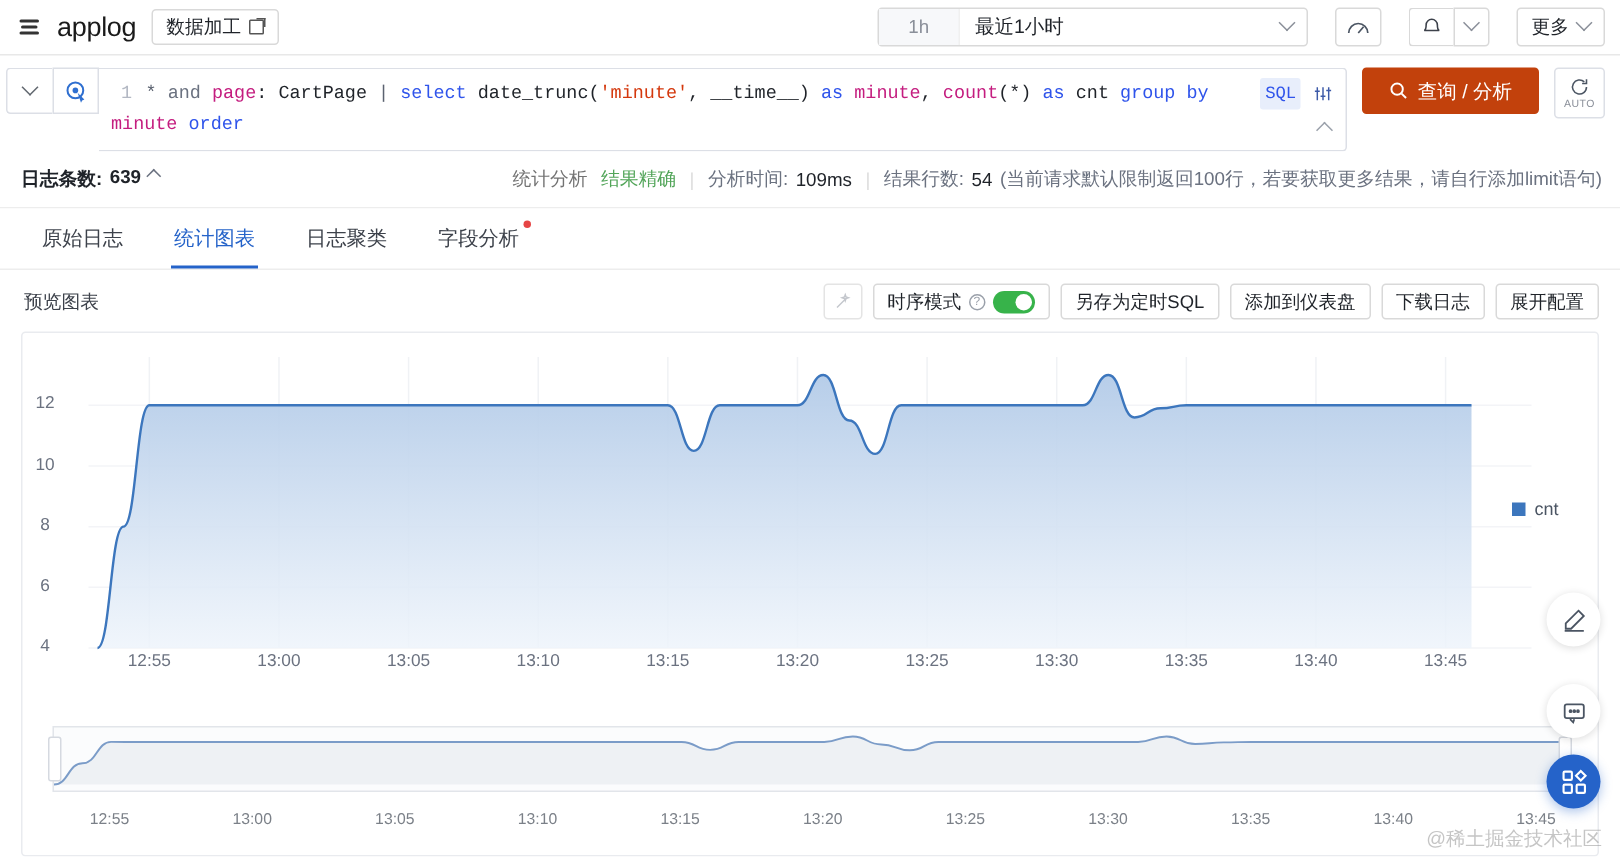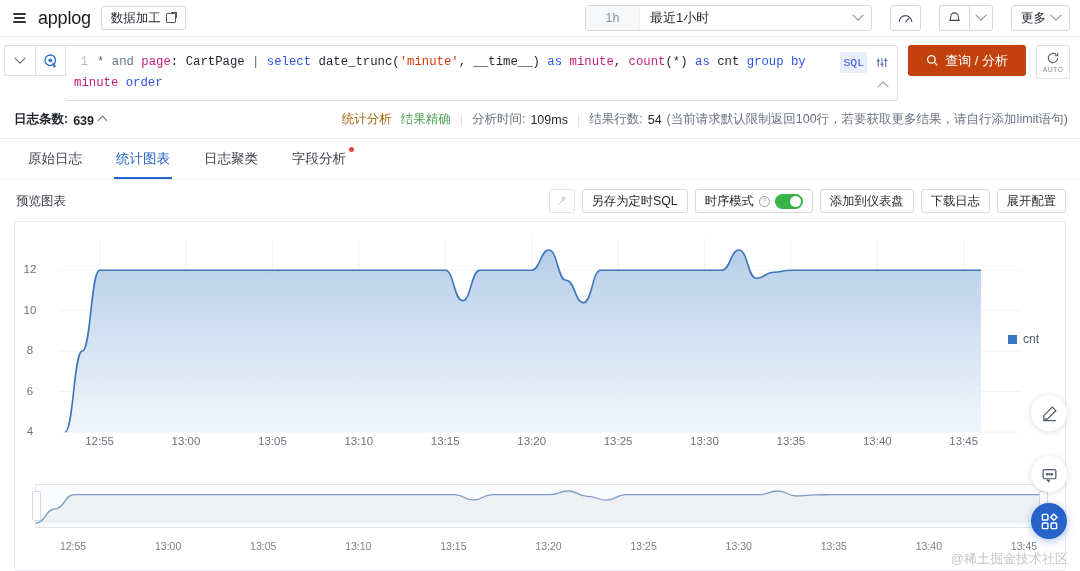--- a/index.html
+++ b/index.html
@@ -75,25 +75,25 @@
   .q-run {
     margin-left:10px; background:#c2410c; color:#fff; border:none; border-radius:3px;
     height:31px; padding:0 18px; font-size:13px; display:flex; align-items:center; gap:6px; cursor:pointer;
     font-family:inherit;
   }
   .q-auto { margin-left:10px; width:34px; height:34px; border:1px solid #dcdfe6; border-radius:3px;
     background:#fff; display:flex; flex-direction:column; align-items:center; justify-content:center; cursor:pointer; gap:1px;}
   .q-auto .lbl { font-size:7px; color:#8a8f99; letter-spacing:.3px;}
 
   
-  .stats { display:flex; align-items:flex-end; padding:4px 12px 10px 14px; font-size:12.5px; border-bottom:1px solid #ededed;}
+  .stats { display:flex; align-items:flex-start; padding:4px 12px 10px 14px; font-size:12.5px; border-bottom:1px solid #ededed;}
   .stats .count { font-weight:700; color:#1f2329; }
   .stats .up { color:#6b7280; margin-left:5px; display:inline-block; transform:translateY(-1px);}
   .stats .right { margin-left:auto; display:flex; align-items:center; gap:9px; color:#6b7280; }
-  .stats .right .link { color:#a16207; cursor:pointer; }
+  .stats .right .link { color:#737373; cursor:pointer; }
   .stats .right .ok { color:#52a559; cursor:pointer; }
   .stats .right .sep { color:#dcdcdc; }
   .stats .right b { color:#1f2329; font-weight:400; }
 
   
   .tabs { display:flex; gap:30px; padding:0 26px; border-bottom:1px solid #ededed; background:#fff;}
   .tab { font-size:13.5px; color:#3d424b; padding:11px 2px 9px; cursor:pointer; position:relative; }
   .tab.active { color:#2563c9; border-bottom:2px solid #2563c9; }
   .dot { position:absolute; top:8px; right:-6px; width:5px; height:5px; border-radius:50%; background:#e64545; }
 
@@ -272,26 +272,26 @@
   <div class="chart-head">
     <div class="chart-title">预览图表</div>
     <div class="chart-tools">
       <div class="tool disabled">
         <svg width="12" height="12" viewBox="0 0 24 24" fill="none" stroke="#c3c6cc" stroke-width="2">
           <path d="M4 20L16 8"></path>
             <path d="M15 3l1 3 3 1-3 1-1 3-1-3-3-1 3-1z"></path>
         </svg>
       </div>
       <div class="tool">
-        <span>另存为定时SQL</span>
-      </div>
-      <div class="tool">
         <span>时序模式</span>
         <span class="qm">?</span>
         <span class="switch"></span>
+      </div>
+      <div class="tool">
+        <span>另存为定时SQL</span>
       </div>
       <div class="tool">
         <span>添加到仪表盘</span>
       </div>
       <div class="tool">
         <span>下载日志</span>
       </div>
       <div class="tool">
         <span>展开配置</span>
       </div>

